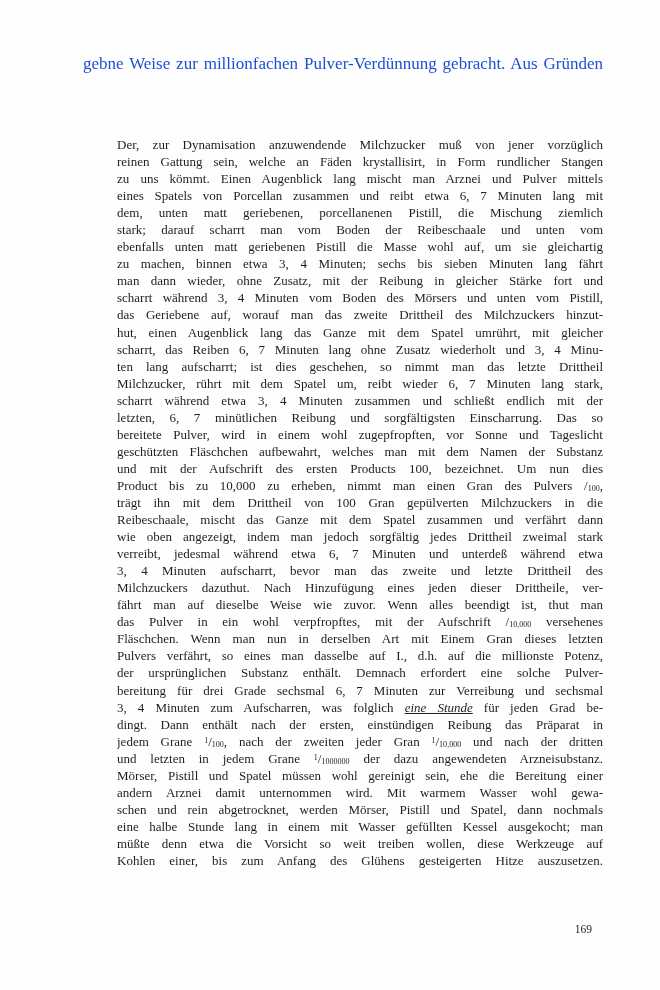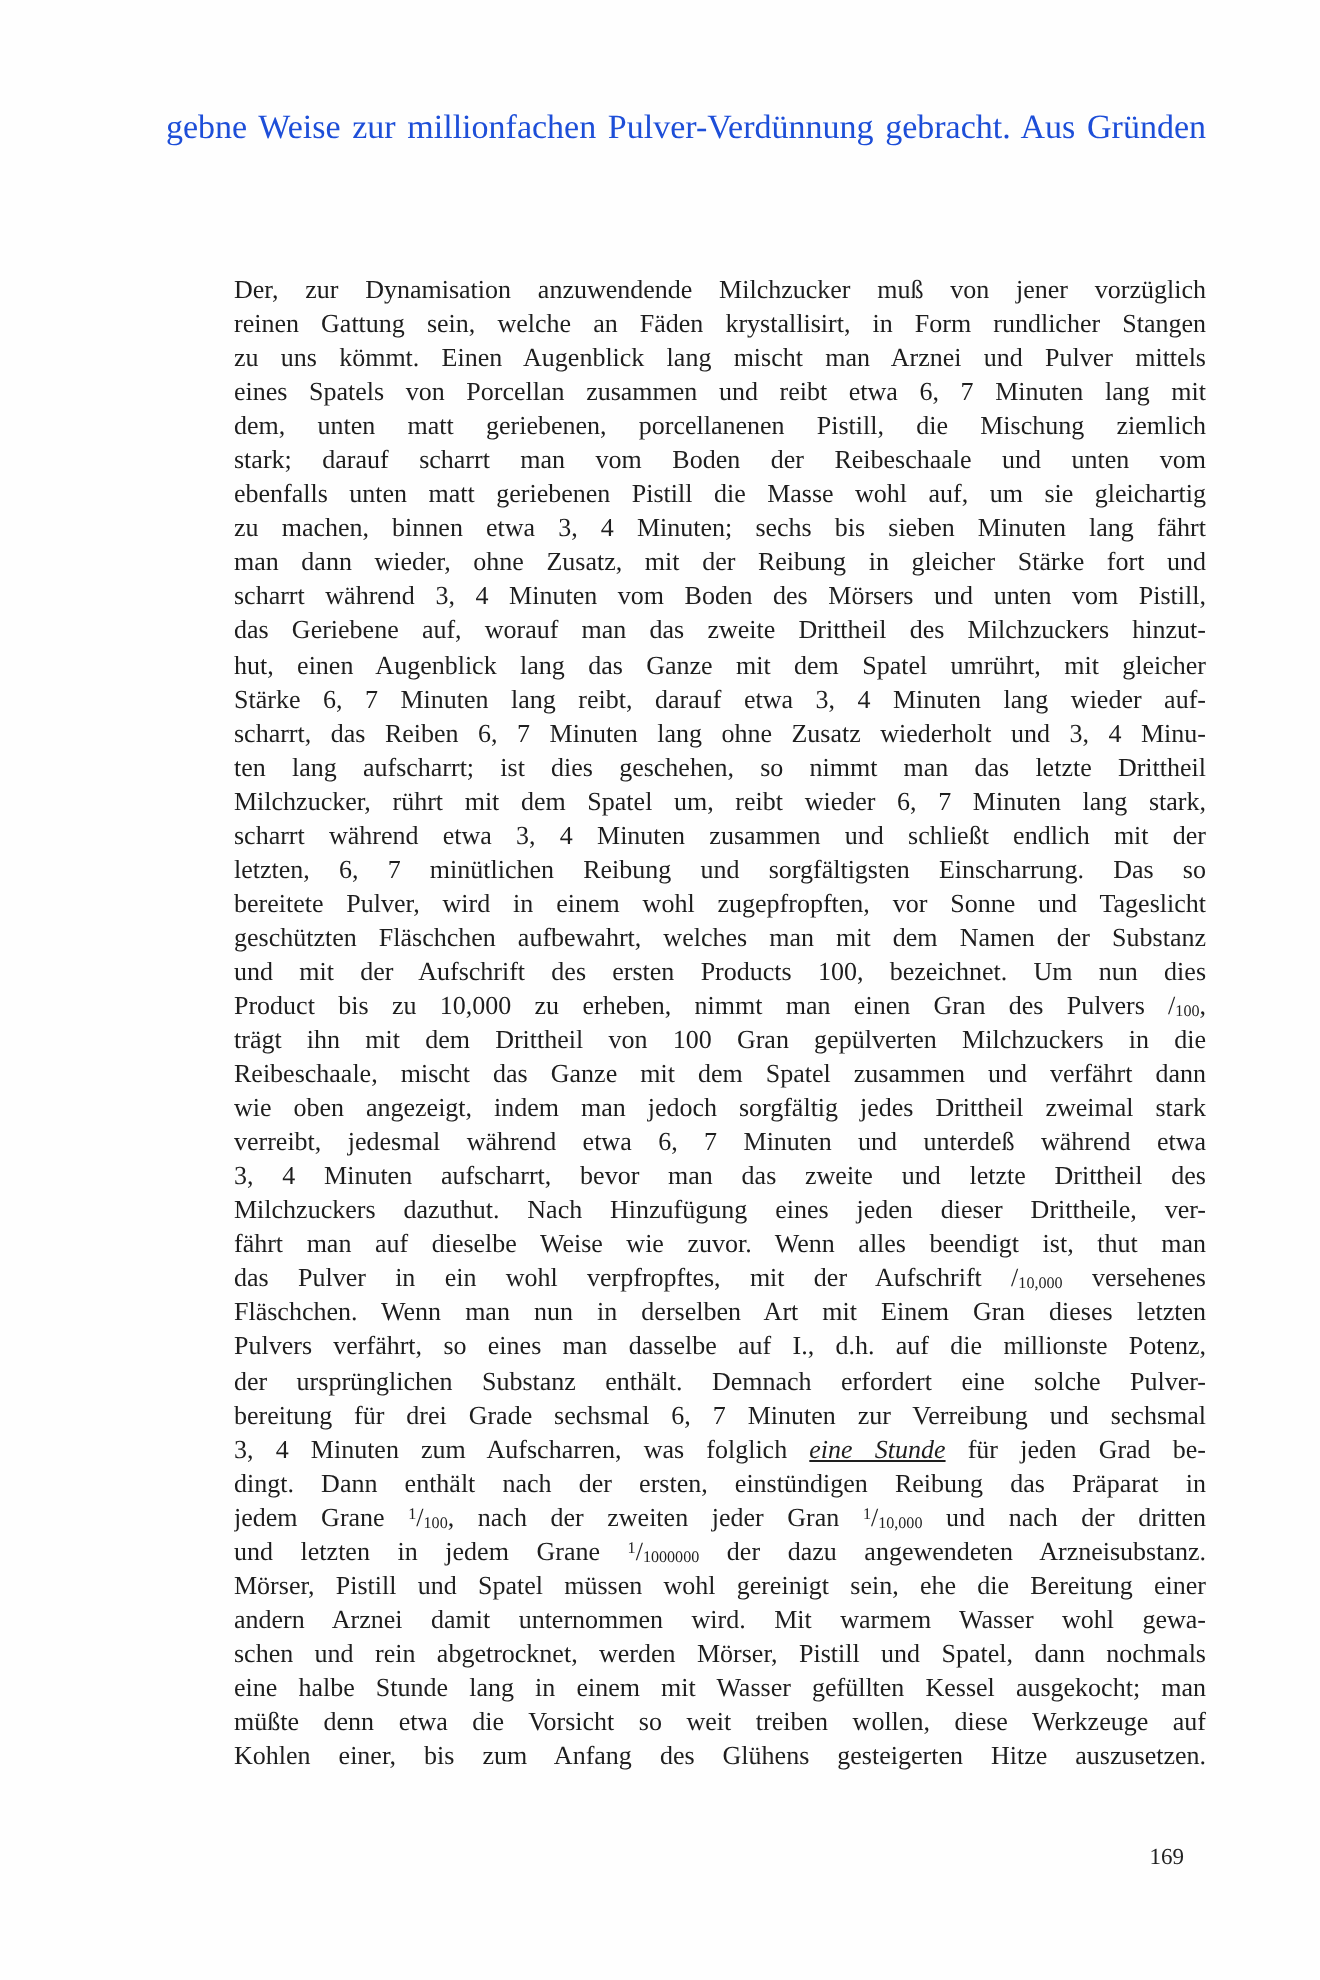--- a/index.html
+++ b/index.html
@@ -79,21 +79,20 @@
       <div class="line">zu uns kömmt. Einen Augenblick lang mischt man Arznei und Pulver mittels</div>
       <div class="line">eines Spatels von Porcellan zusammen und reibt etwa 6, 7 Minuten lang mit</div>
       <div class="line">dem, unten matt geriebenen, porcellanenen Pistill, die Mischung ziemlich</div>
       <div class="line">stark; darauf scharrt man vom Boden der Reibeschaale und unten vom</div>
       <div class="line">ebenfalls unten matt geriebenen Pistill die Masse wohl auf, um sie gleichartig</div>
       <div class="line">zu machen, binnen etwa 3, 4 Minuten; sechs bis sieben Minuten lang fährt</div>
       <div class="line">man dann wieder, ohne Zusatz, mit der Reibung in gleicher Stärke fort und</div>
       <div class="line">scharrt während 3, 4 Minuten vom Boden des Mörsers und unten vom Pistill,</div>
       <div class="line">das Geriebene auf, worauf man das zweite Drittheil des Milchzuckers hinzut-</div>
       <div class="line">hut, einen Augenblick lang das Ganze mit dem Spatel umrührt, mit gleicher</div>
-      <div class="line">Stärke 6, 7 Minuten lang reibt, darauf etwa 3, 4 Minuten lang wieder auf-</div>
       <div class="line">scharrt, das Reiben 6, 7 Minuten lang ohne Zusatz wiederholt und 3, 4 Minu-</div>
       <div class="line">ten lang aufscharrt; ist dies geschehen, so nimmt man das letzte Drittheil</div>
       <div class="line">Milchzucker, rührt mit dem Spatel um, reibt wieder 6, 7 Minuten lang stark,</div>
       <div class="line">scharrt während etwa 3, 4 Minuten zusammen und schließt endlich mit der</div>
       <div class="line">letzten, 6, 7 minütlichen Reibung und sorgfältigsten Einscharrung. Das so</div>
       <div class="line">bereitete Pulver, wird in einem wohl zugepfropften, vor Sonne und Tageslicht</div>
       <div class="line">geschützten Fläschchen aufbewahrt, welches man mit dem Namen der Substanz</div>
       <div class="line">und mit der Aufschrift des ersten Products 100, bezeichnet. Um nun dies</div>
       <div class="line">Product bis zu 10,000 zu erheben, nimmt man einen Gran des Pulvers /<sub>100</sub>,</div>
       <div class="line">trägt ihn mit dem Drittheil von 100 Gran gepülverten Milchzuckers in die</div>

